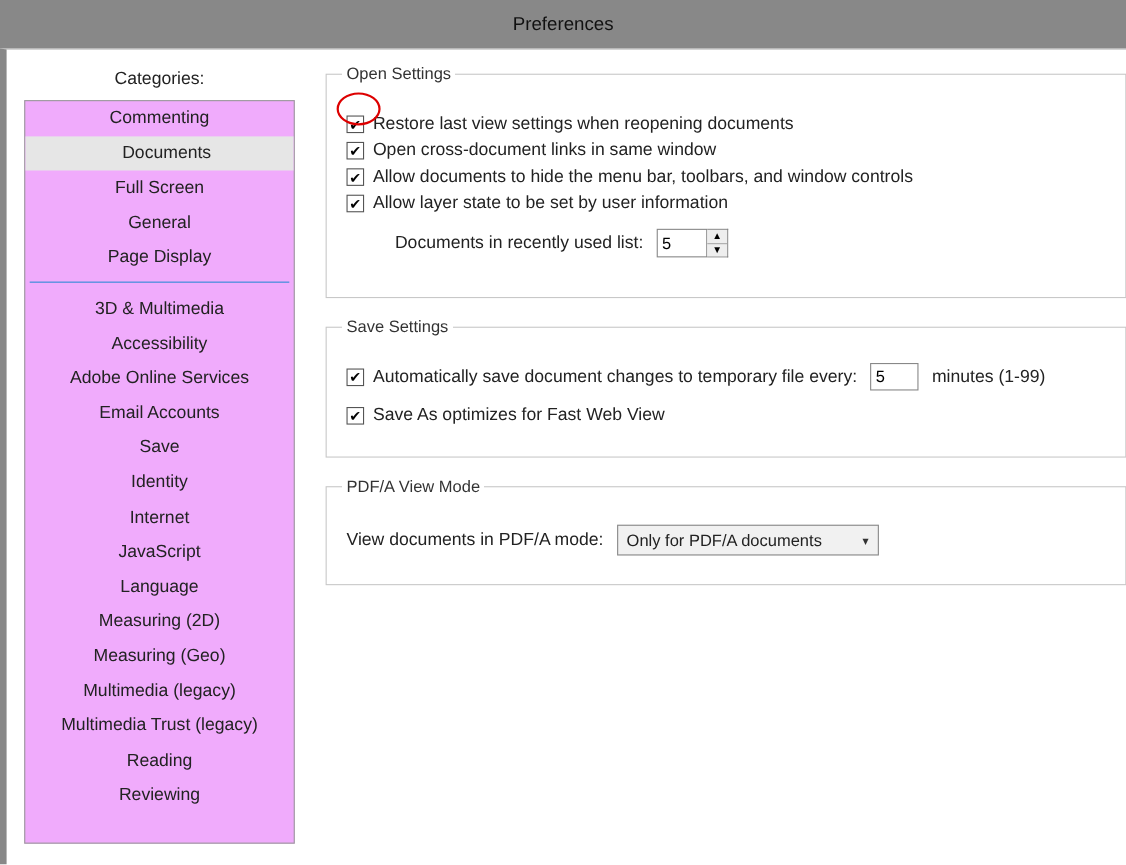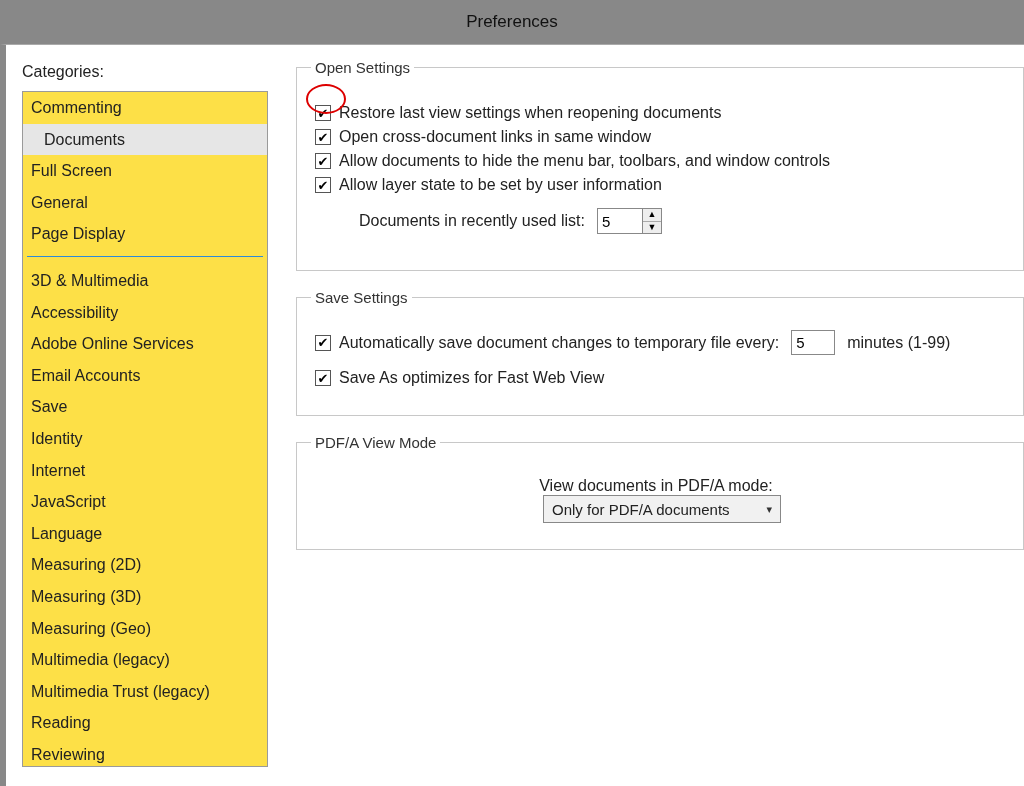--- a/index.html
+++ b/index.html
@@ -23,30 +23,31 @@
 }
 .content {
   display: flex;
   height: calc(786px - 44px);
   border-top: 1px solid #aaa;
   border-left: 6px solid #888;
 }
 .sidebar {
   width: 272px;
   padding: 18px 10px 10px 16px;
+  text-align: center;
 }
 .sidebar-label {
   font-size: 16px;
   margin-bottom: 10px;
 }
 .category-list {
   border: 1px solid #9a9a9a;
   height: 676px;
   overflow: hidden;
-  background: #fde047;
+  background: #f0abfc;
 }
 .category-item {
   padding: 3px 8px;
   font-size: 16px;
   cursor: default;
   line-height: 1.6;
 }
 .category-item.selected {
   background: #e6e6e6;
   padding-left: 21px;
@@ -133,21 +134,21 @@
 .spin-btn + .spin-btn { border-top: 1px solid #aaa; }
 .autosave-row { display: flex; align-items: center; margin: 8px 0 14px 0; }
 .text-input {
   width: 44px;
   border: 1px solid #888;
   padding: 3px 4px;
   font-size: 15px;
   margin: 0 12px;
   font-family: inherit;
 }
-.select-row { display: flex; align-items: center; margin: 10px 0 4px 0; flex-direction: column; }
+.select-row { display: flex; align-items: center; margin: 10px 0 4px 0; }
 .select-lbl { margin-right: 12px; font-size: 16px; }
 .select-box {
   border: 1px solid #888;
   background: #f1f1f1;
   height: 28px;
   display: flex;
   align-items: center;
   padding: 0 8px;
   min-width: 238px;
   justify-content: space-between;
@@ -187,21 +188,20 @@
         <div class="category-item">3D &amp; Multimedia</div>
         <div class="category-item">Accessibility</div>
         <div class="category-item">Adobe Online Services</div>
         <div class="category-item">Email Accounts</div>
         <div class="category-item">Save</div>
         <div class="category-item">Identity</div>
         <div class="category-item">Internet</div>
         <div class="category-item">JavaScript</div>
         <div class="category-item">Language</div>
         <div class="category-item">Measuring (2D)</div>
-        <div class="category-item">Measuring (3D)</div>
         <div class="category-item">Measuring (Geo)</div>
         <div class="category-item">Multimedia (legacy)</div>
         <div class="category-item">Multimedia Trust (legacy)</div>
         <div class="category-item">Reading</div>
         <div class="category-item">Reviewing</div>
       </div>
   </div>
 
   <div class="main">
 

